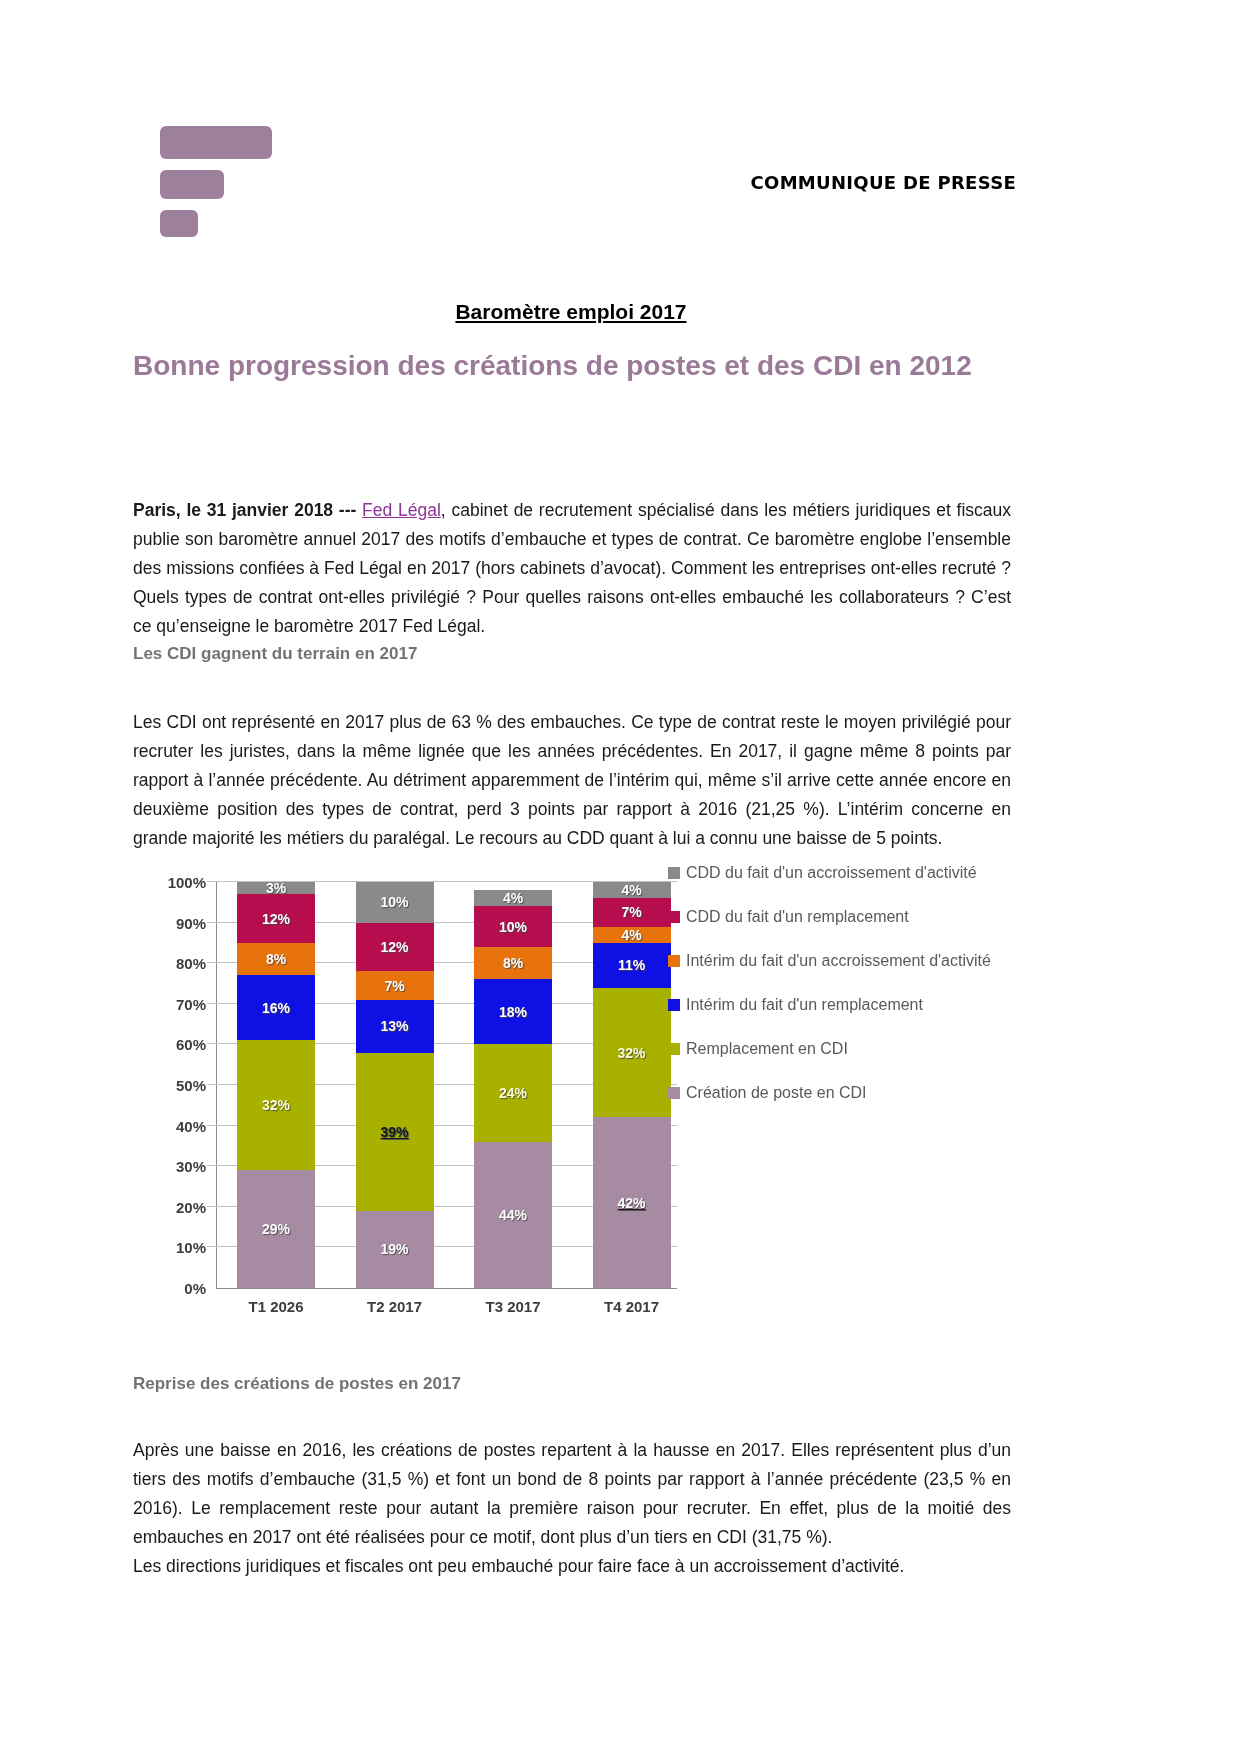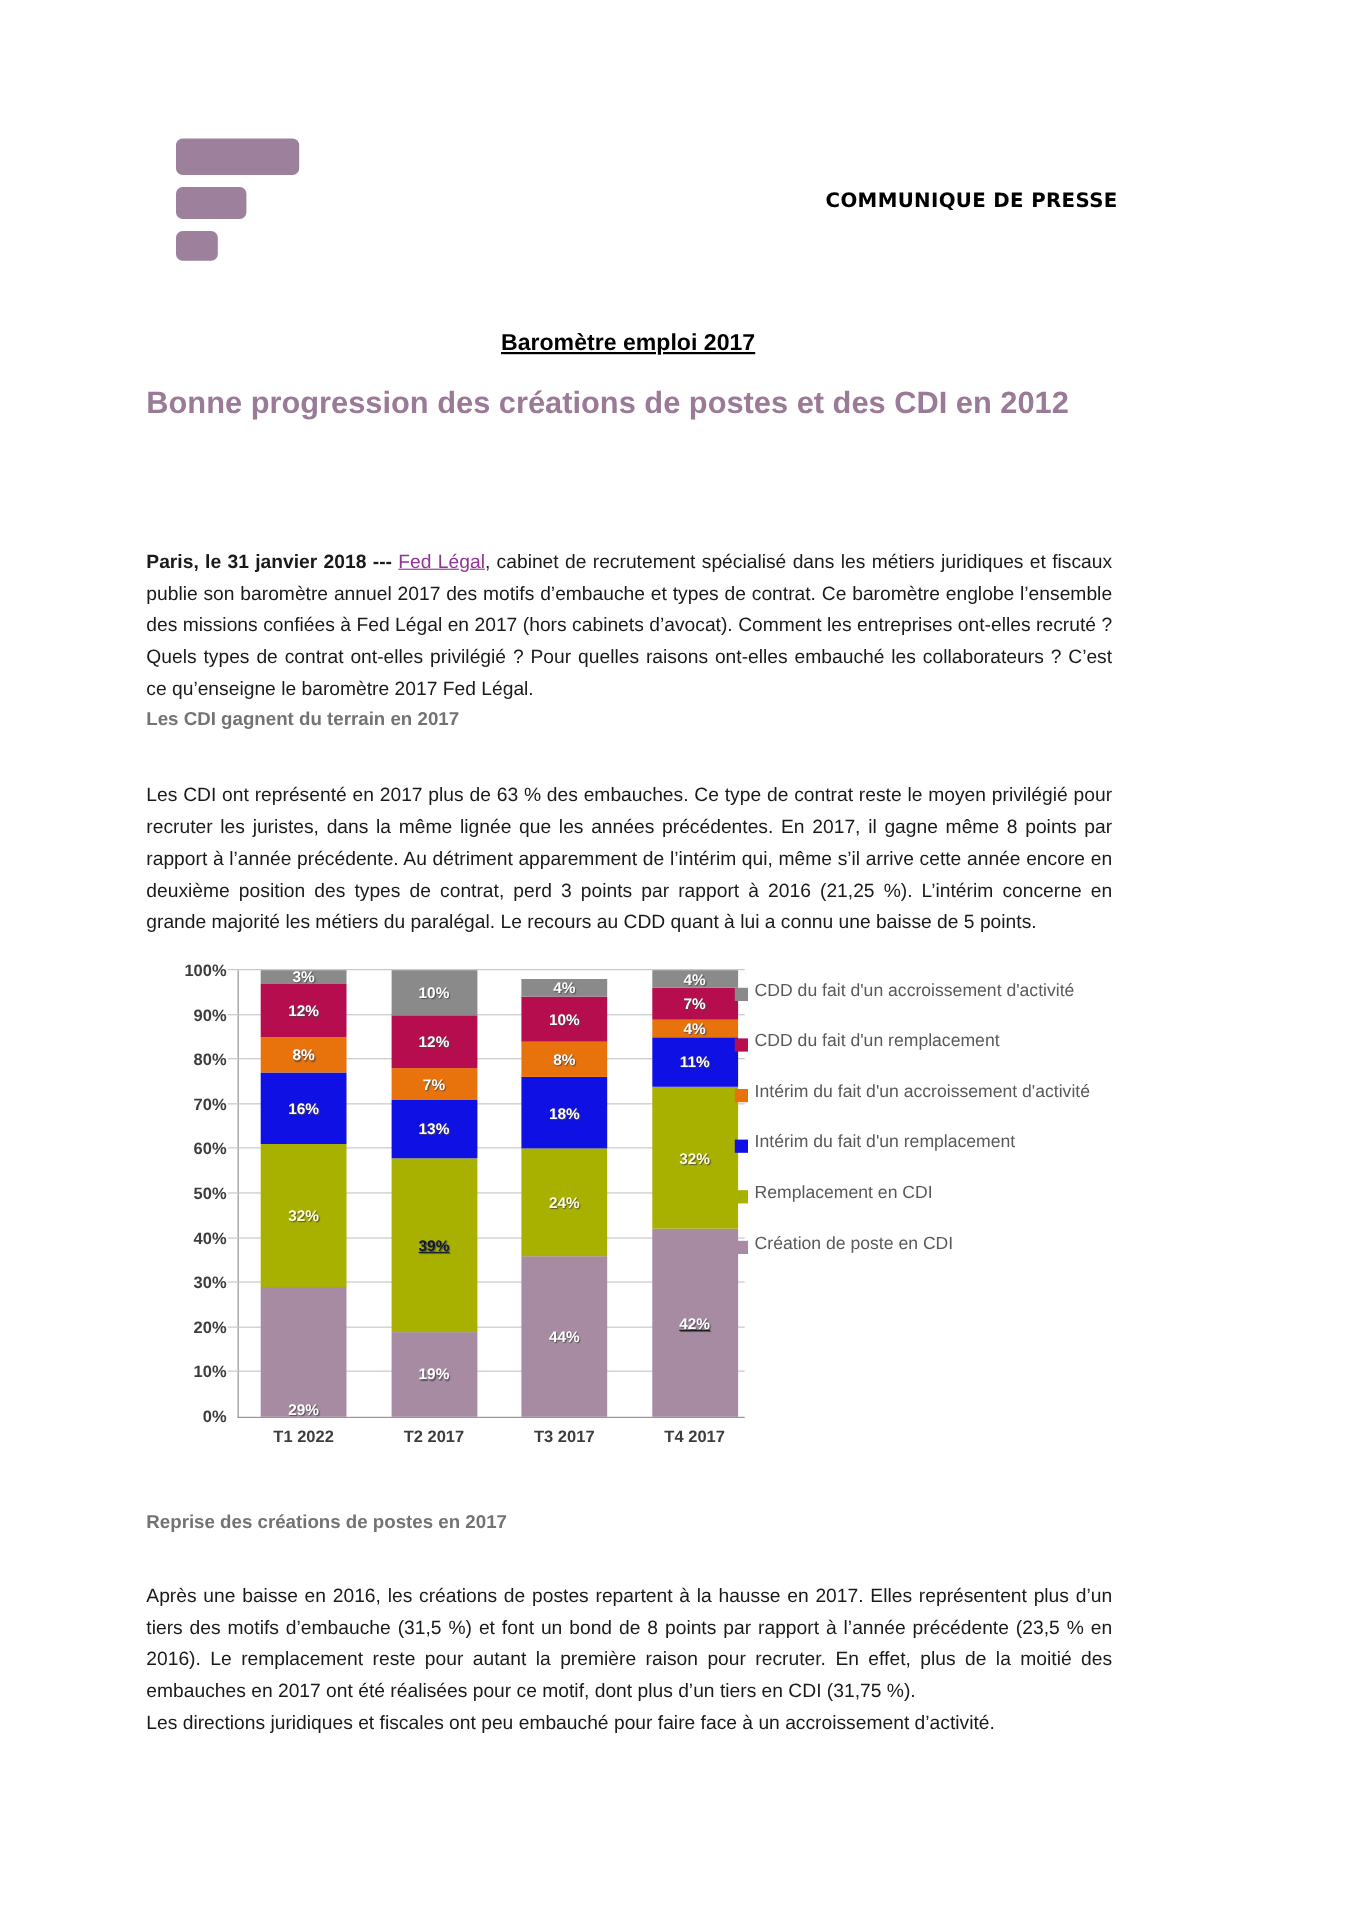--- a/index.html
+++ b/index.html
@@ -54,21 +54,21 @@
           border-left:1px solid #8c8c8c; border-bottom:1px solid #8c8c8c; }
   .gridline { position:absolute; left:-10px; width:calc(100% + 10px); height:1px; background:#c3c3c3; }
   .bar { position:absolute; bottom:0; width:78px; display:flex; flex-direction:column-reverse; }
   .seg { position:relative; display:flex; align-items:center; justify-content:center; overflow:visible; }
   .seg span { font-size:14px; font-weight:bold; line-height:14px;
               text-shadow:1px 1px 1px rgba(70,70,70,0.85); }
   .xtick { position:absolute; top:416px; transform:translateX(-50%);
            font-size:15px; font-weight:bold; color:#3d3d3d; white-space:nowrap; }
 
   .legend { position:absolute; left:668px; top:864px; width:390px; }
-  .legend-item { display:flex; align-items:flex-end; margin-bottom:26px;margin-top:28px; }
+  .legend-item { display:flex; align-items:flex-start; margin-bottom:26px; }
   .swatch { width:12px; height:12px; margin-top:3px; margin-right:6px; flex:none; }
   .legend-label { font-size:16px; line-height:18px; color:#595959; white-space:nowrap; }
 </style>
 </head>
 <body>
 
 <div class="page">
 
   <div class="logo">
     <div class="fmark">
@@ -107,21 +107,21 @@
         <div class="gridline" style="bottom: 81.2px;"></div>
         <div class="gridline" style="bottom: 121.8px;"></div>
         <div class="gridline" style="bottom: 162.4px;"></div>
         <div class="gridline" style="bottom: 203px;"></div>
         <div class="gridline" style="bottom: 243.6px;"></div>
         <div class="gridline" style="bottom: 284.2px;"></div>
         <div class="gridline" style="bottom: 324.8px;"></div>
         <div class="gridline" style="bottom: 365.4px;"></div>
         <div class="gridline" style="bottom: 406px;"></div>
         <div class="bar" style="left: 20px;">
-          <div class="seg" style="height: 117.74px; background: rgb(167, 139, 163); align-items: flex-end;">
+          <div class="seg" style="height: 117.74px; background: rgb(167, 139, 163);">
             <span style="color: rgb(255, 255, 255);">29%</span>
           </div>
           <div class="seg" style="height: 129.92px; background: rgb(168, 176, 0);">
             <span style="color: rgb(255, 255, 210);">32%</span>
           </div>
           <div class="seg" style="height: 64.96px; background: rgb(15, 16, 227);">
             <span style="color: rgb(255, 255, 255);">16%</span>
           </div>
           <div class="seg" style="height: 32.48px; background: rgb(232, 114, 12);">
             <span style="color: rgb(255, 255, 255);">8%</span>
@@ -187,21 +187,21 @@
             <span style="color: rgb(255, 255, 255);">4%</span>
           </div>
           <div class="seg" style="height: 28.42px; background: rgb(181, 13, 77);">
             <span style="color: rgb(255, 255, 255);">7%</span>
           </div>
           <div class="seg" style="height: 16.24px; background: rgb(138, 138, 138);">
             <span style="color: rgb(255, 255, 255);">4%</span>
           </div>
         </div>
       </div>
-  <div class="xtick" style="left: 128px;">T1 2022</div>
+  <div class="xtick" style="left: 128px;">T1 2026</div>
       <div class="xtick" style="left: 246.5px;">T2 2017</div>
       <div class="xtick" style="left: 365px;">T3 2017</div>
       <div class="xtick" style="left: 483.5px;">T4 2017</div>
     </div>
   <div class="legend">
       <div class="legend-item">
         <span class="swatch" style="background: rgb(138, 138, 138);"></span>
         <span class="legend-label">CDD du fait d'un accroissement d'activité</span>
       </div>
       <div class="legend-item">

